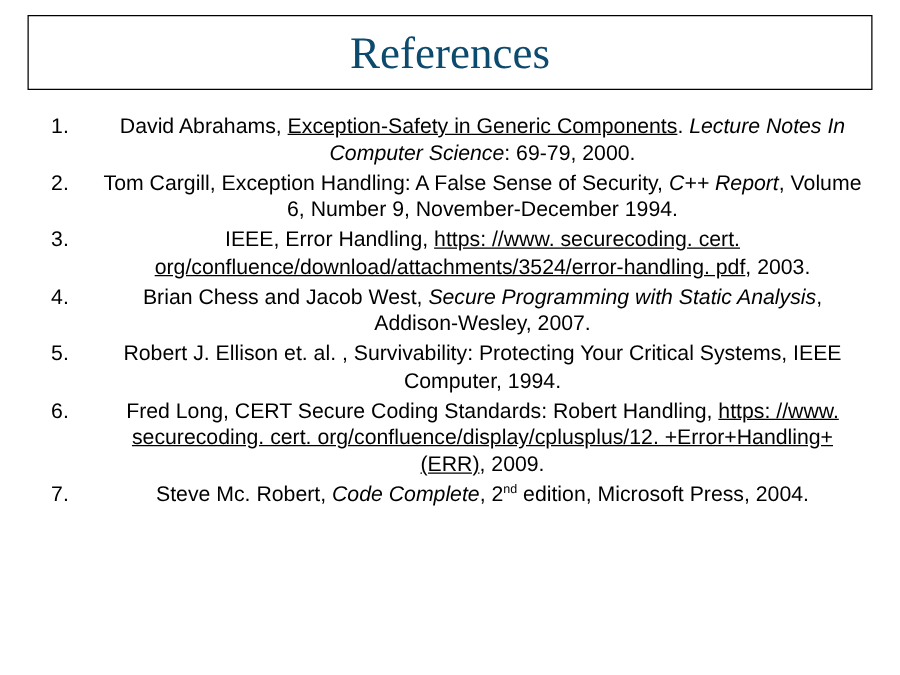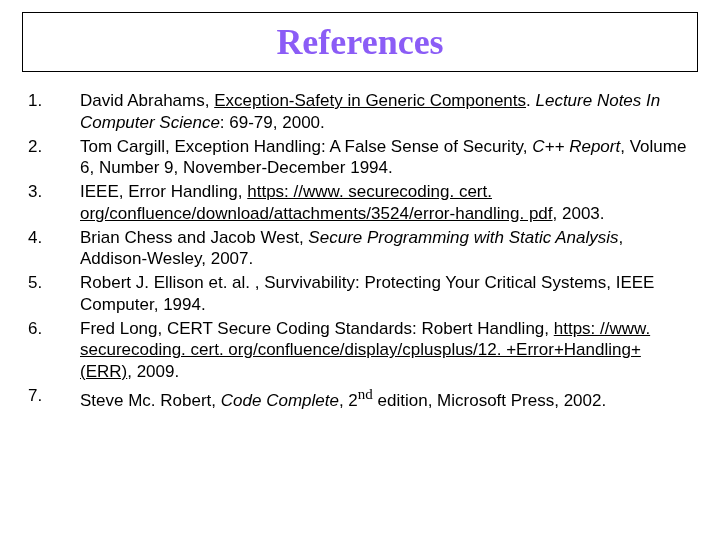--- a/index.html
+++ b/index.html
@@ -25,57 +25,57 @@
     right: 22px;
     height: 58px;
     border: 1px solid #000;
     display: flex;
     align-items: center;
     justify-content: center;
   }
   .title-text {
     font-family: "Times New Roman", Times, serif;
     font-size: 36px;
-    color: #8b5cf6;
-    font-weight: bold;
+    color: #0c4a6e;
   }
   .body {
     position: absolute;
     top: 90px;
     left: 28px;
     right: 28px;
   }
   ol.refs {
     list-style: none;
     margin: 0;
     padding: 0;
     counter-reset: ref;
   }
   ol.refs > li {
     counter-increment: ref;
     position: relative;
     padding-left: 52px;
     font-size: 17px;
     line-height: 1.28;
     margin-bottom: 2px;
+    text-align: center;
   }
   ol.refs > li::before {
     content: counter(ref) ".";
     position: absolute;
     left: 0;
     top: 0;
     width: 40px;
     font-size: 17px;
   }
   .lnk {
     color: #000;
     text-decoration: underline;
   }
   .ital { font-style: italic; }
-  .sup { vertical-align: super; font-size: 15px; font-family: Liberation Serif, serif; }
+  .sup { vertical-align: super; font-size: 10px; }
 </style>
 </head>
 <body>
 
 <div class="slide">
 
   <div class="title-box">
     <span class="title-text">References</span>
   </div>
 
@@ -100,19 +100,19 @@
 
       <li>
         <span>Robert J. Ellison et. al. , Survivability: Protecting Your Critical Systems, IEEE Computer, 1994.</span>
       </li>
 
       <li>
         <span>Fred Long, CERT Secure Coding Standards: Robert Handling, </span><span class="lnk">https: //www. securecoding. cert. org/confluence/display/cplusplus/12. +Error+Handling+(ERR)</span><span>, 2009.</span>
       </li>
 
       <li>
-        <span>Steve Mc. Robert, </span><span class="ital">Code Complete</span><span>, 2</span><span class="sup">nd</span><span> edition</span><span>, Microsoft Press, 2002.</span>
+        <span>Steve Mc. Robert, </span><span class="ital">Code Complete</span><span>, 2</span><span class="sup">nd</span><span> edition</span><span>, Microsoft Press, 2004.</span>
       </li>
 
     </ol>
   </div>
 
 </div>
 
 </body></html>

